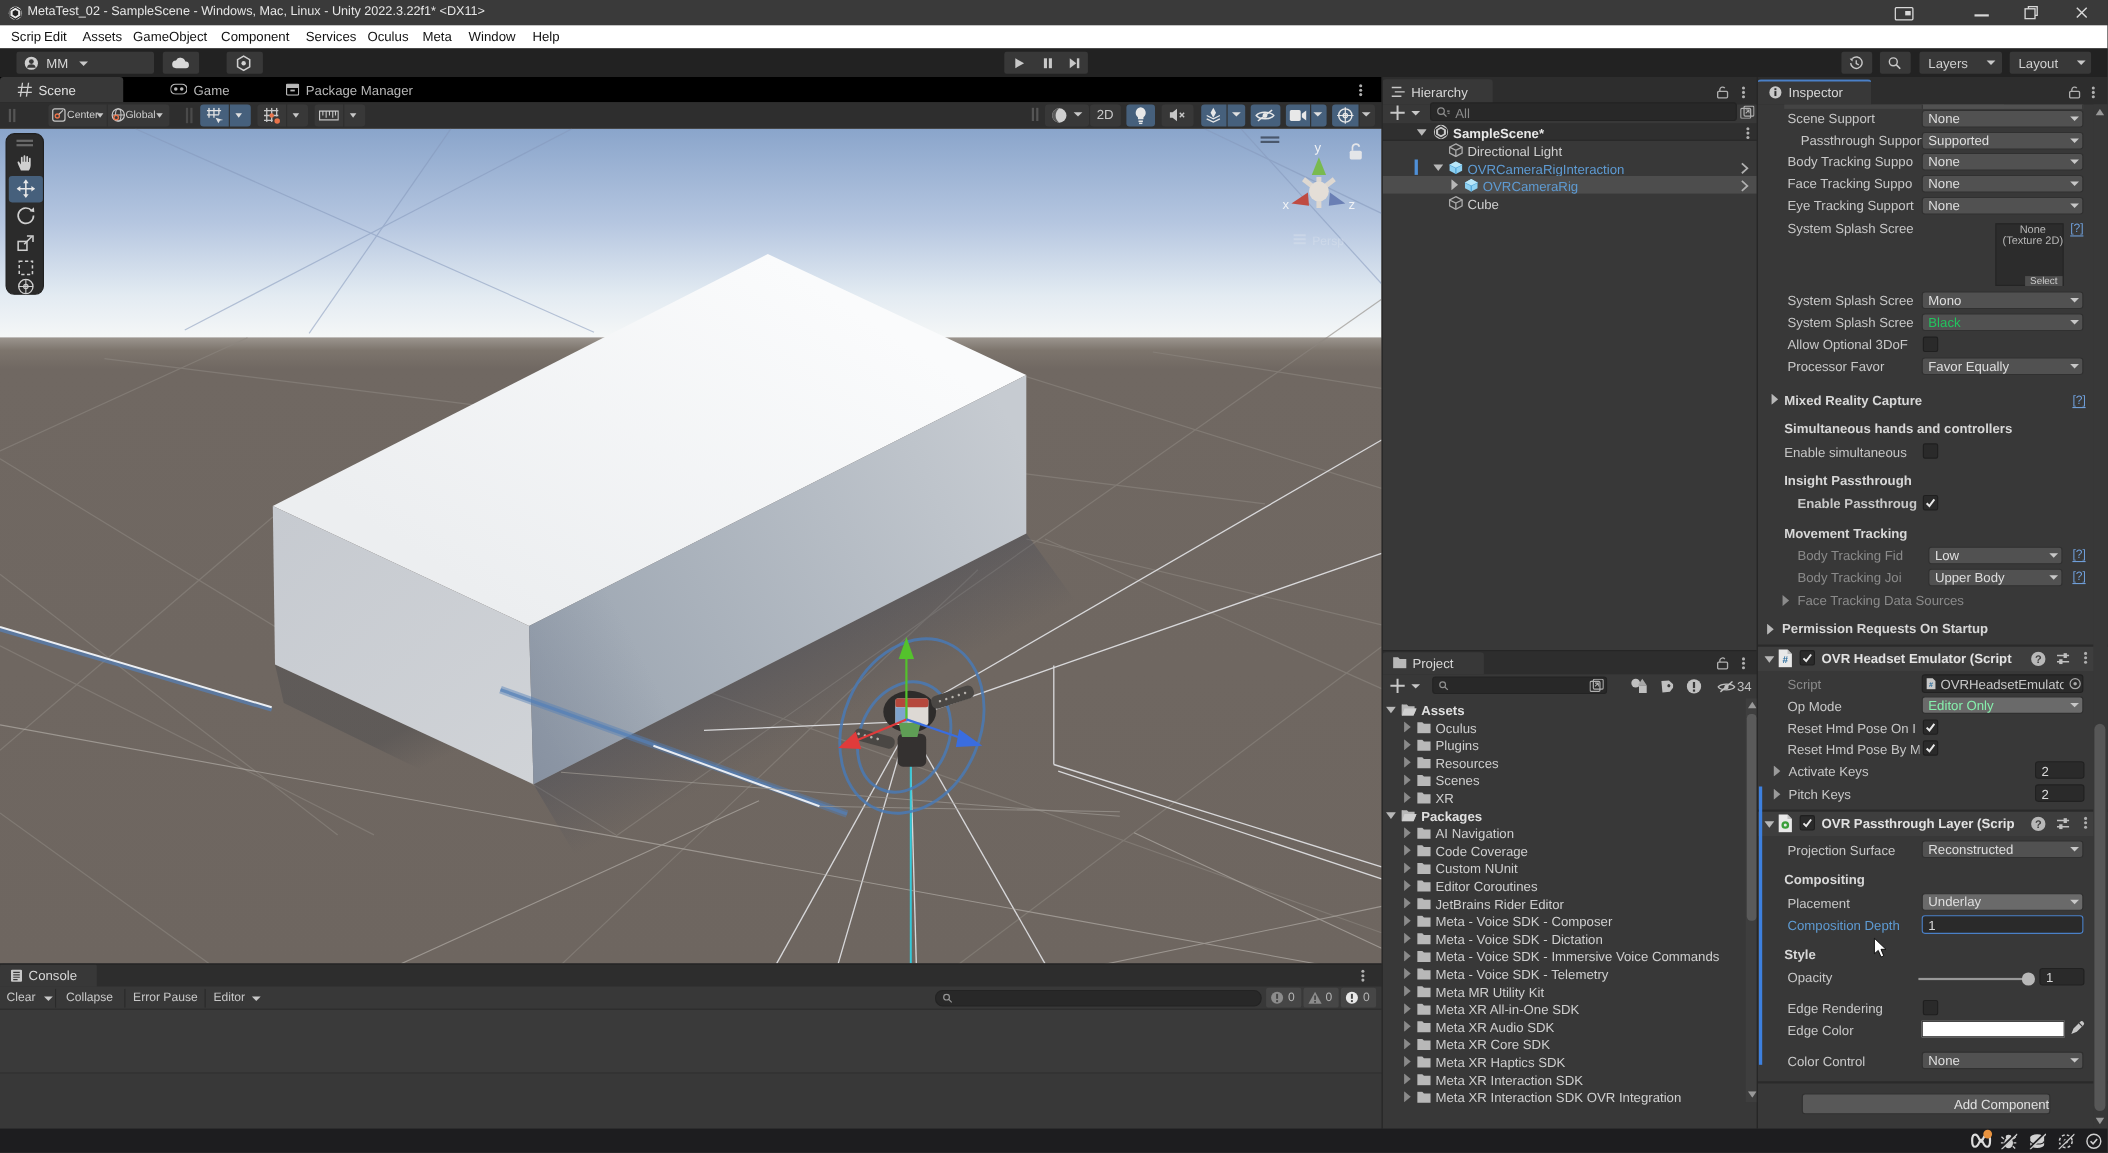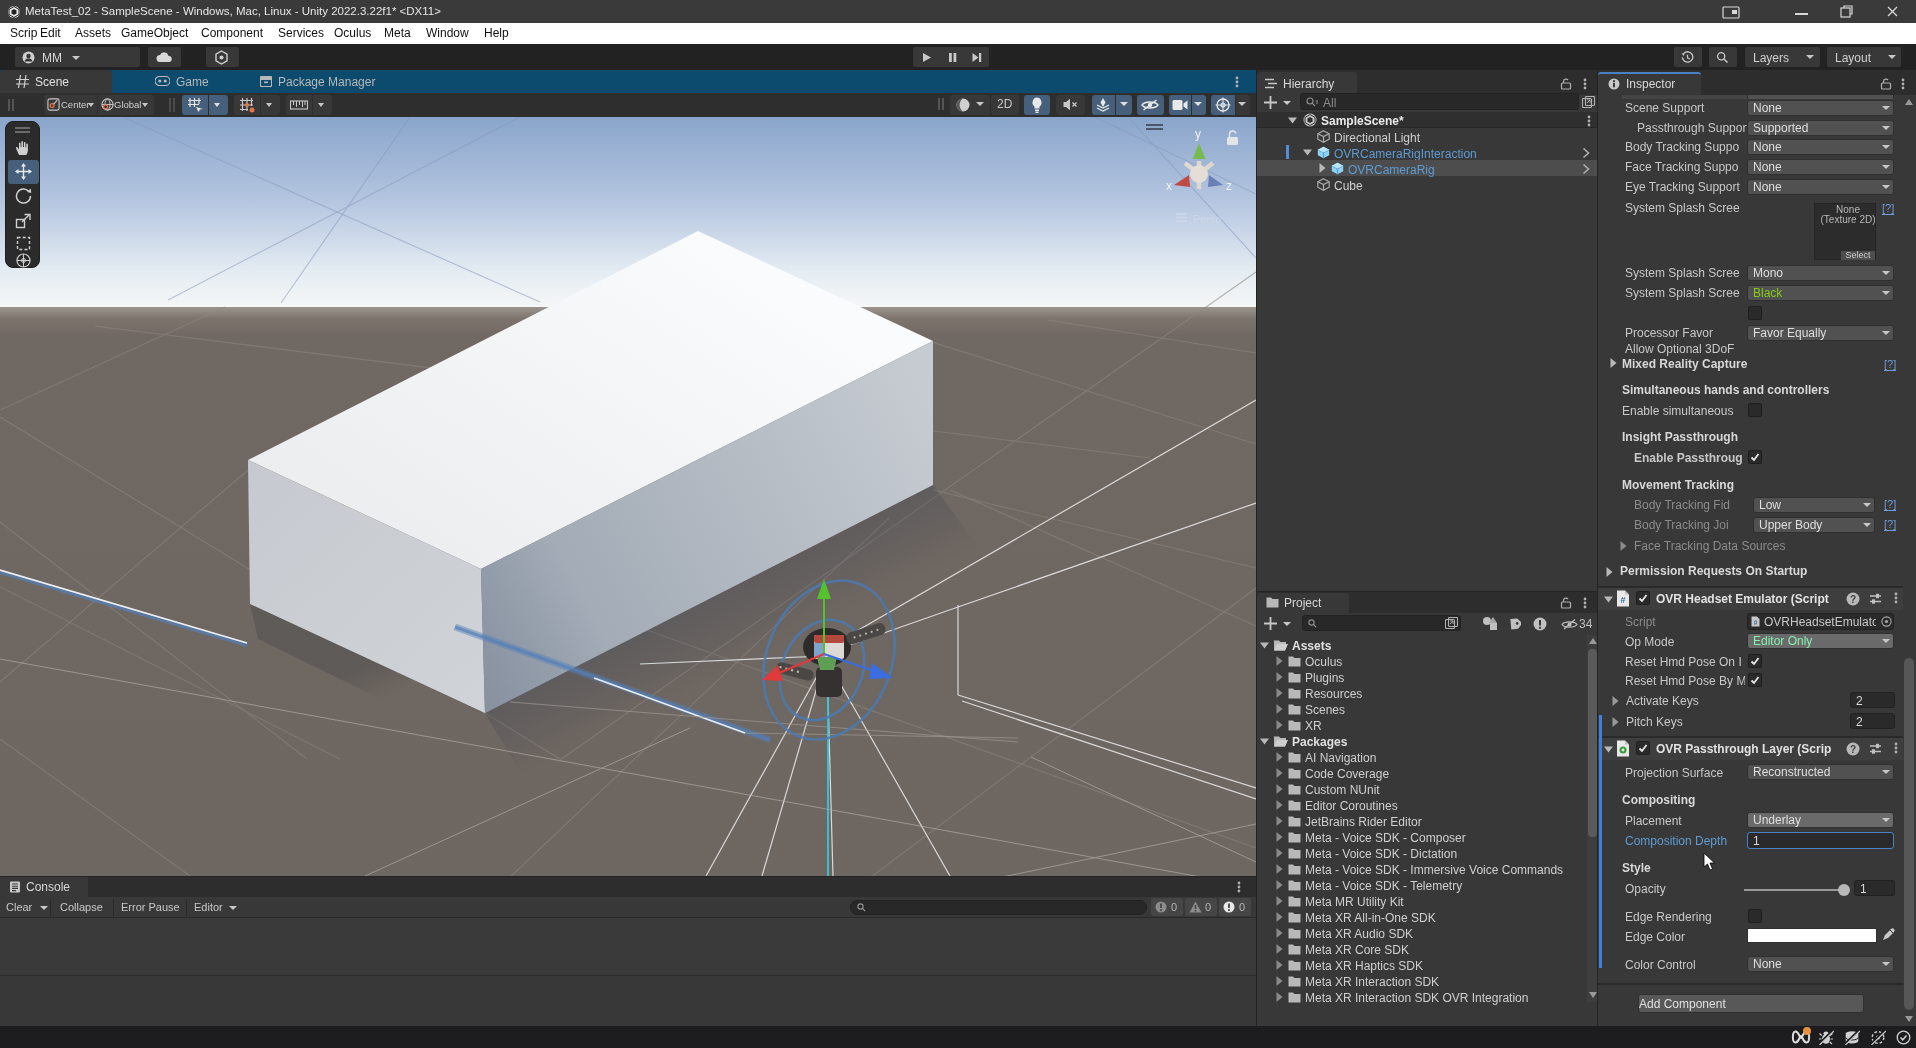--- a/index.html
+++ b/index.html
@@ -15,21 +15,21 @@
 #titlebar .ttext { position:absolute; left:25px; top:5px; font-size:11.5px; color:#e6e6e6; }
 #menubar { position:absolute; left:0; top:23px; width:1916px; height:21px; background:#ffffff; }
 #menubar span { position:absolute; top:3px; font-size:12px; color:#101010; }
 #maintb { position:absolute; left:0; top:44px; width:1916px; height:26px; background:#222222; }
 .tbbtn { position:absolute; top:3px; height:20px; background:#383838; border-radius:2px; }
 
 #statusbar { position:absolute; left:0; top:1026px; width:1916px; height:22px; background:#1d1d1f; }
 .srchbox { background:#282828; border:1px solid #232323; border-radius:3px; }
 
 
-#scenetabs { position:absolute; left:0; top:70px; width:1256px; height:23px; background:#0c4a6e; }
+#scenetabs { position:absolute; left:0; top:70px; width:1256px; height:23px; background:#000000; }
 #scenetb { position:absolute; left:0; top:93px; width:1256px; height:24px; background:#2e2e2e; }
 #console { position:absolute; left:0; top:876px; width:1256px; height:150px; background:#3a3a3a; }
 
 
 #hierarchy { position:absolute; left:1257px; top:70px; width:340px; height:522px; background:#383838; }
 #project { position:absolute; left:1257px; top:592px; width:340px; height:434px; background:#383838; }
 #inspector { position:absolute; left:1598px; top:70px; width:318px; height:956px; background:#383838; }
 </style>
 </head>
 <body>
@@ -915,23 +915,23 @@
 <div class="abs" style="left:216px;top:133px;width:62px;height:57px;background:#2c2c2c;border:1px solid #242424"></div>
 <div class="abs" style="left:222px;top:135px;width:56px;height:20px;font-size:10px;color:#b8b8b8;text-align:center;line-height:10px">None<br>(Texture 2D)</div>
 <div class="abs" style="left:243px;top:181px;width:34px;height:9px;background:#4e4e4e;font-size:9px;color:#ccc;text-align:center;line-height:9px">Select</div>
 <div class="abs" style="left:284px;top:132px;font-size:11px;color:#6f9ed8;border-bottom:1px solid #6f9ed8">[?]</div>
 <div class="abs f12" style="left:27px;top:196px;color:#c8c8c8;width:120px;overflow:hidden;white-space:nowrap;">System Splash Scree</div>
 <div class="abs" style="left:149px;top:195px;width:147px;height:16px;background:#515151;border:1px solid #303030;border-radius:3px"></div>
     <div class="abs f12" style="left:155px;top:196px;color:#dfdfdf">Mono</div>
     <div class="abs" style="left:284px;top:201px;width:0;height:0;border-left:4px solid transparent;border-right:4px solid transparent;border-top:4px solid #c8c8c8"></div>
 <div class="abs f12" style="left:27px;top:216px;color:#c8c8c8;width:120px;overflow:hidden;white-space:nowrap;">System Splash Scree</div>
 <div class="abs" style="left:149px;top:215px;width:147px;height:16px;background:#515151;border:1px solid #303030;border-radius:3px"></div>
-    <div class="abs f12" style="left:155px;top:216px;color:#84cc16">Black</div>
+    <div class="abs f12" style="left:155px;top:216px;color:#22c55e">Black</div>
     <div class="abs" style="left:284px;top:221px;width:0;height:0;border-left:4px solid transparent;border-right:4px solid transparent;border-top:4px solid #c8c8c8"></div>
-<div class="abs f12" style="left:27px;top:236px;color:#c8c8c8;white-space:nowrap;margin-top:36px;">Allow Optional 3DoF</div>
+<div class="abs f12" style="left:27px;top:236px;color:#c8c8c8;white-space:nowrap;">Allow Optional 3DoF</div>
 <div class="abs" style="left:150px;top:236px;width:14px;height:14px;background:#2a2a2a;border:1px solid #1f1f1f;border-radius:2px"></div>
 <div class="abs f12" style="left:27px;top:256px;color:#c8c8c8;white-space:nowrap;">Processor Favor</div>
 <div class="abs" style="left:149px;top:255px;width:147px;height:16px;background:#515151;border:1px solid #303030;border-radius:3px"></div>
     <div class="abs f12" style="left:155px;top:256px;color:#dfdfdf">Favor Equally</div>
     <div class="abs" style="left:284px;top:261px;width:0;height:0;border-left:4px solid transparent;border-right:4px solid transparent;border-top:4px solid #c8c8c8"></div>
 <svg class="abs" style="left:12px;top:288px" width="7" height="10" viewBox="0 0 7 10">
       <polygon points="0.5,0 6.5,5 0.5,10" fill="#b8b8b8"></polygon>
     </svg>
 <div class="abs f12" style="left:24px;top:287px;color:#d8d8d8;font-weight:bold;white-space:nowrap;">Mixed Reality Capture</div>
 <div class="abs" style="left:286px;top:288px;font-size:11px;color:#6f9ed8;border-bottom:1px solid #6f9ed8">[?]</div>
@@ -1088,21 +1088,21 @@
 <svg class="abs" style="left:284px;top:857px" width="14" height="14" viewBox="0 0 14 14">
       <path d="M1 13 L3 8 L9 2 A1.8 1.8 0 0 1 12 5 L6 11Z" fill="#c8c8c8"></path>
       <path d="M8 3 L11 6" stroke="#3e3e3e" stroke-width="1"></path>
     </svg>
 <div class="abs f12" style="left:27px;top:888px;color:#c8c8c8;white-space:nowrap;">Color Control</div>
 <div class="abs" style="left:149px;top:886px;width:147px;height:16px;background:#515151;border:1px solid #303030;border-radius:3px"></div>
     <div class="abs f12" style="left:155px;top:887px;color:#dfdfdf">None</div>
     <div class="abs" style="left:284px;top:892px;width:0;height:0;border-left:4px solid transparent;border-right:4px solid transparent;border-top:4px solid #c8c8c8"></div>
 <div class="abs" style="left:1px;top:645px;width:3px;height:253px;background:#3d80df"></div>
 <div class="abs" style="left:0;top:913px;width:318px;height:2px;background:#2a2a2a"></div>
-<div class="abs" style="left:40px;top:924px;width:226px;height:19px;background:#585858;border:1px solid #303030;border-radius:3px;text-align:left;font-size:12px;color:#e0e0e0;line-height:18px">Add Component</div>
+<div class="abs" style="left:40px;top:924px;width:226px;height:19px;background:#585858;border:1px solid #303030;border-radius:3px;text-align:right;font-size:12px;color:#e0e0e0;line-height:18px">Add Component</div>
 <div class="abs" style="left:305px;top:25px;width:13px;height:931px;background:#383838"></div>
 <svg class="abs" style="left:307px;top:29px" width="8" height="6" viewBox="0 0 8 6">
       <polygon points="4,0 8,6 0,6" fill="#999"></polygon>
     </svg>
 <div class="abs" style="left:306px;top:588px;width:10px;height:352px;background:#575757;border-radius:5px"></div>
 <svg class="abs" style="left:307px;top:946px" width="8" height="6" viewBox="0 0 8 6">
       <polygon points="4,6 8,0 0,0" fill="#999"></polygon>
     </svg>
 <svg class="abs" style="left:105px;top:782px" width="13" height="19" viewBox="0 0 13 19">
       <path d="M1 1 L1 15 L4.5 12 L7 18 L9.5 17 L7 11 L11.5 11Z" fill="#fff" stroke="#000" stroke-width="0.8"></path>

